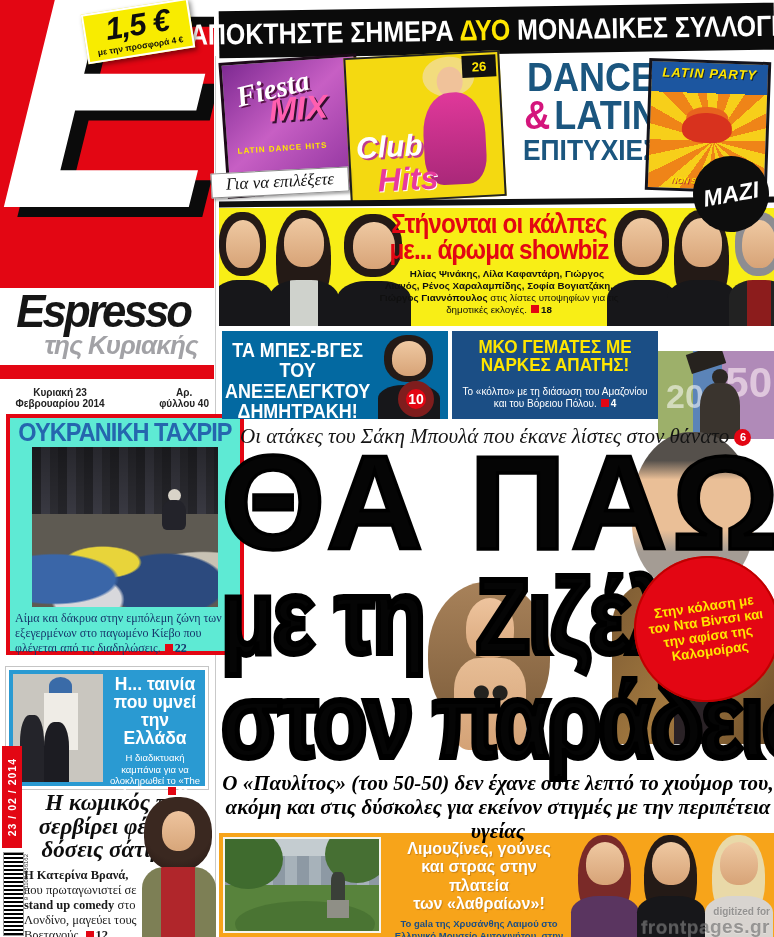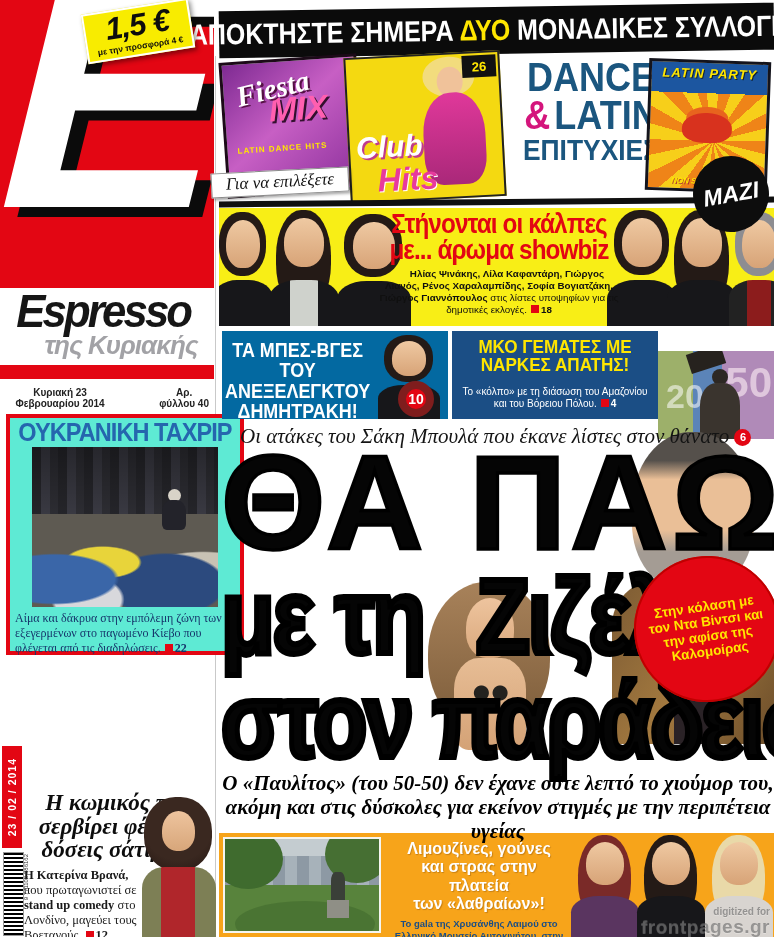--- a/index.html
+++ b/index.html
@@ -257,20 +257,34 @@
       <div class="up-crowd"></div>
       <div class="up-tarp"></div>
       <div class="up-kneel-h"></div>
       <div class="up-kneel-b"></div>
     </div>
     <div class="ukr-caption">
       <span>Αίμα και δάκρυα στην εμπόλεμη ζώνη των εξεγερμένων στο παγωμένο Κίεβο που φλέγεται από τις διαδηλώσεις.</span><span class="ref-sq"></span><span class="ref-n">22</span>
     </div>
   </div>
 
+  <div class="movie">
+    <div class="movie-photo">
+      <div class="mp-dome"></div>
+      <div class="mp-church"></div>
+      <div class="mp-fig1"></div>
+      <div class="mp-fig2"></div>
+    </div>
+    <div class="movie-text">
+      <div class="movie-head">Η... ταινία που υμνεί την Ελλάδα</div>
+      <div class="movie-cap">
+        <span>Η διαδικτυακή καμπάνια για να ολοκληρωθεί το «The Journey».</span><span class="ref-sq"></span><span class="ref-n">36</span>
+      </div>
+    </div>
+  </div>
 
   <div class="comedian">
     <div class="com-head">Η κωμικός που σερβίρει φέτα με δόσεις σάτιρας!</div>
     <div class="com-photo">
       <div class="cw-hair"></div>
       <div class="cw-face"></div>
       <div class="cw-torso"></div>
     </div>
     <div class="com-body">
       <b>Η Κατερίνα Βρανά,</b><span> που πρωταγωνιστεί σε </span><b>stand up comedy</b><span> στο Λονδίνο, μαγεύει τους Βρετανούς.</span><span class="ref-sq"></span><span class="ref-n">12</span>

